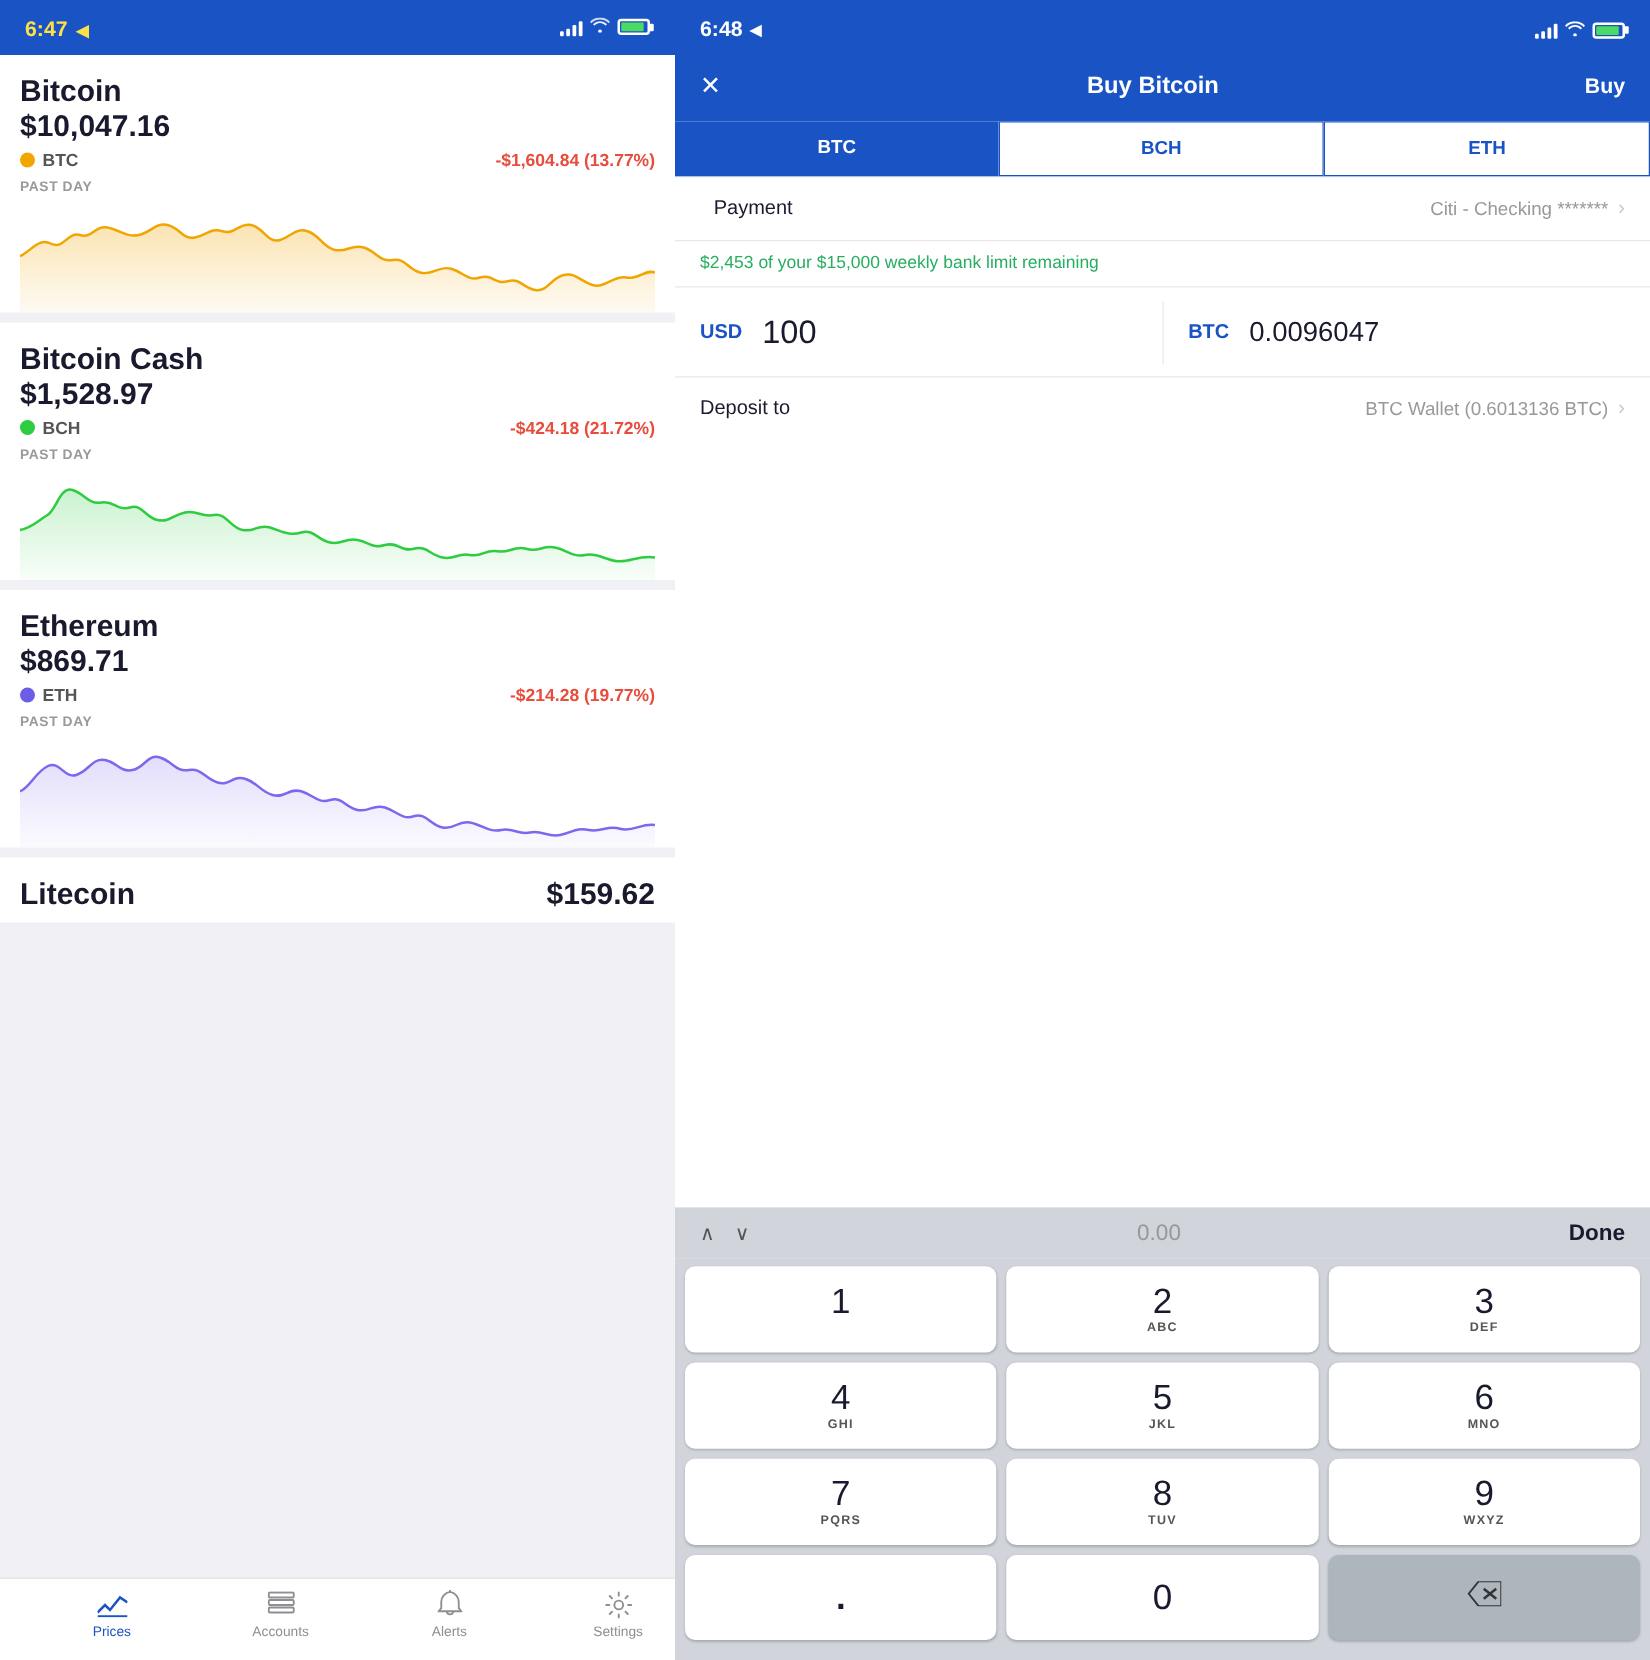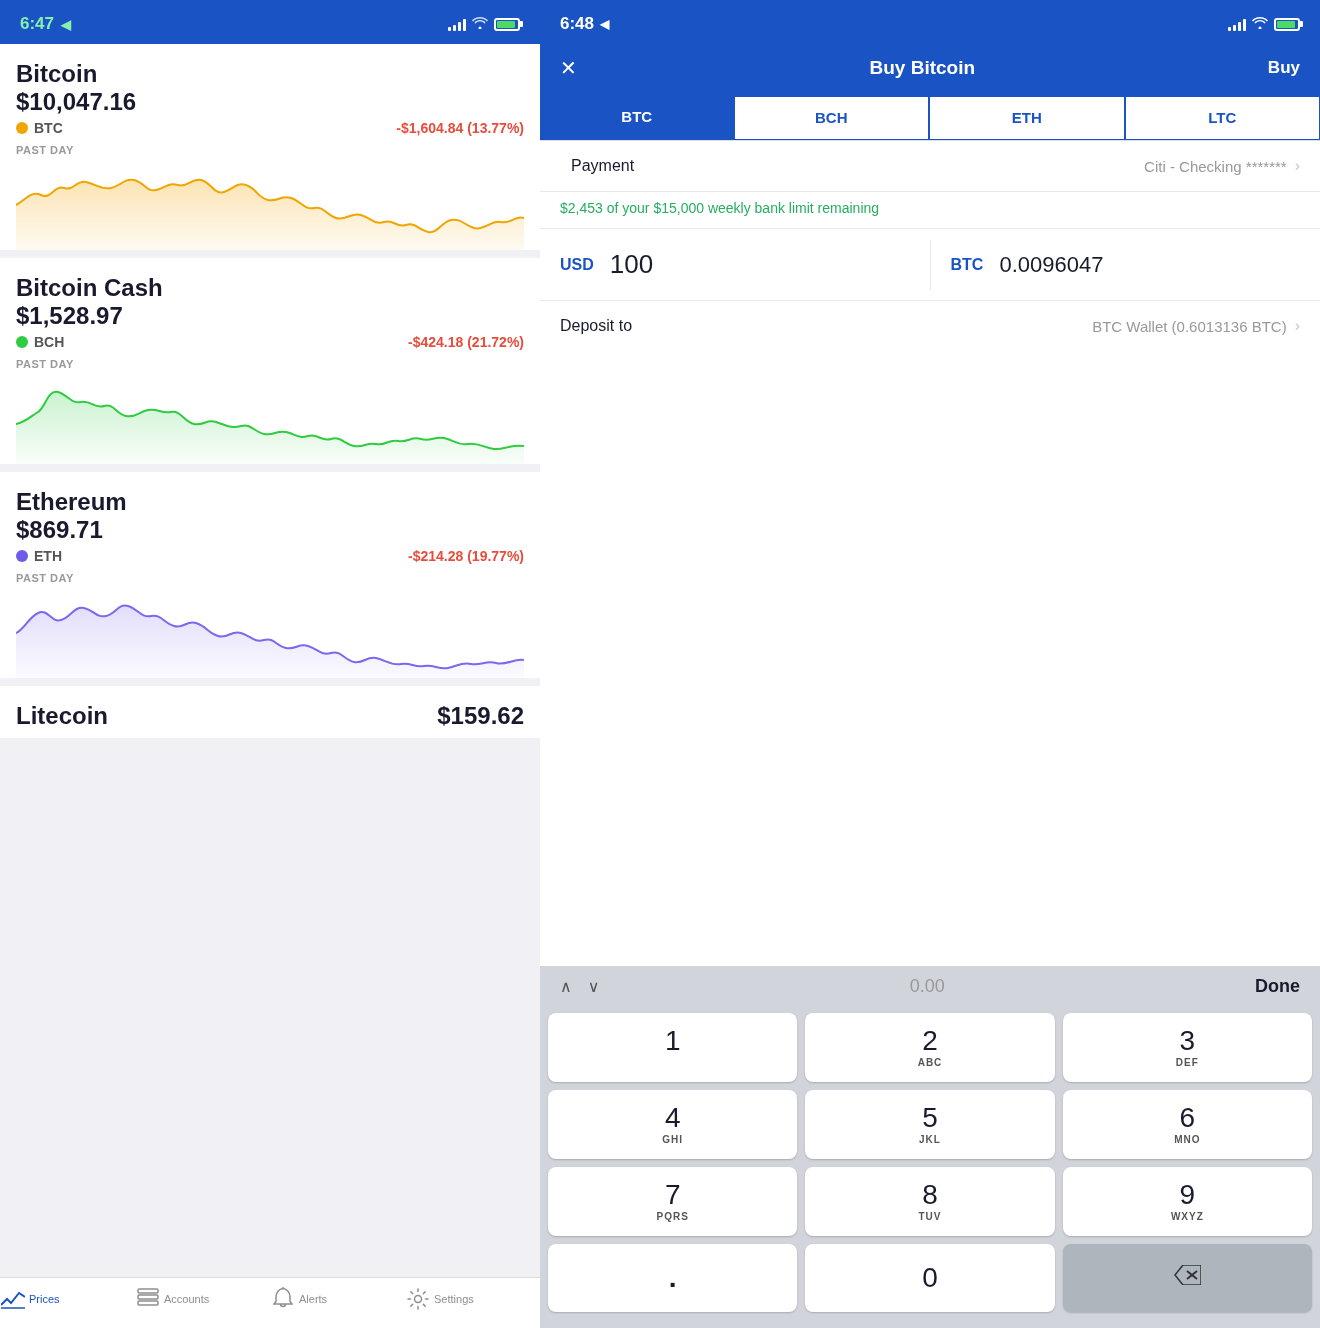--- a/index.html
+++ b/index.html
@@ -17,23 +17,23 @@
       height: 1328px;
       background: #1a54c4;
       display: flex;
       flex-direction: column;
       position: relative;
     }
 
     .status-bar {
       display: flex;
       justify-content: space-between;
-      align-items: center;
+      align-items: flex-start;
       padding: 14px 20px 10px;
-      color: #86efac;
+      color: #fde047;
       font-size: 17px;
       font-weight: 600;
     }
     .status-left { display: flex; align-items: center; gap: 4px; }
     .status-right { display: flex; align-items: center; gap: 6px; }
     .signal-bars { display: flex; align-items: flex-end; gap: 2px; height: 14px; }
     .signal-bar { background: white; width: 3px; border-radius: 1px; }
     .wifi-icon { font-size: 13px; }
     .battery-icon {
       display: inline-flex; align-items: center; justify-content: center;
@@ -139,24 +139,25 @@
       position: absolute;
       bottom: 0;
       left: 0;
       right: 0;
       padding: 8px 0 16px;
     }
 
     .tab-item {
       flex: 1;
       display: flex;
-      flex-direction: row;
+      flex-direction: column;
       align-items: center;
       gap: 3px;
       cursor: pointer;
+      margin-left: 44px;
     }
 
     .tab-icon {
       width: 26px;
       height: 26px;
       display: flex;
       align-items: center;
       justify-content: center;
     }
 
@@ -621,23 +622,20 @@
   <div class="currency-tabs">
     <div class="currency-tab active">
       <span>BTC</span>
     </div>
     <div class="currency-tab inactive">
       <span>BCH</span>
     </div>
     <div class="currency-tab inactive">
       <span>ETH</span>
     </div>
-    <div class="currency-tab inactive">
-      <span>LTC</span>
-    </div>
   </div>
 
   <div class="buy-content">
 
     <div class="payment-row">
       <span class="payment-label">Payment</span>
       <div class="payment-value">
         <span>Citi - Checking *******</span>
         <span class="chevron-right">›</span>
       </div>

